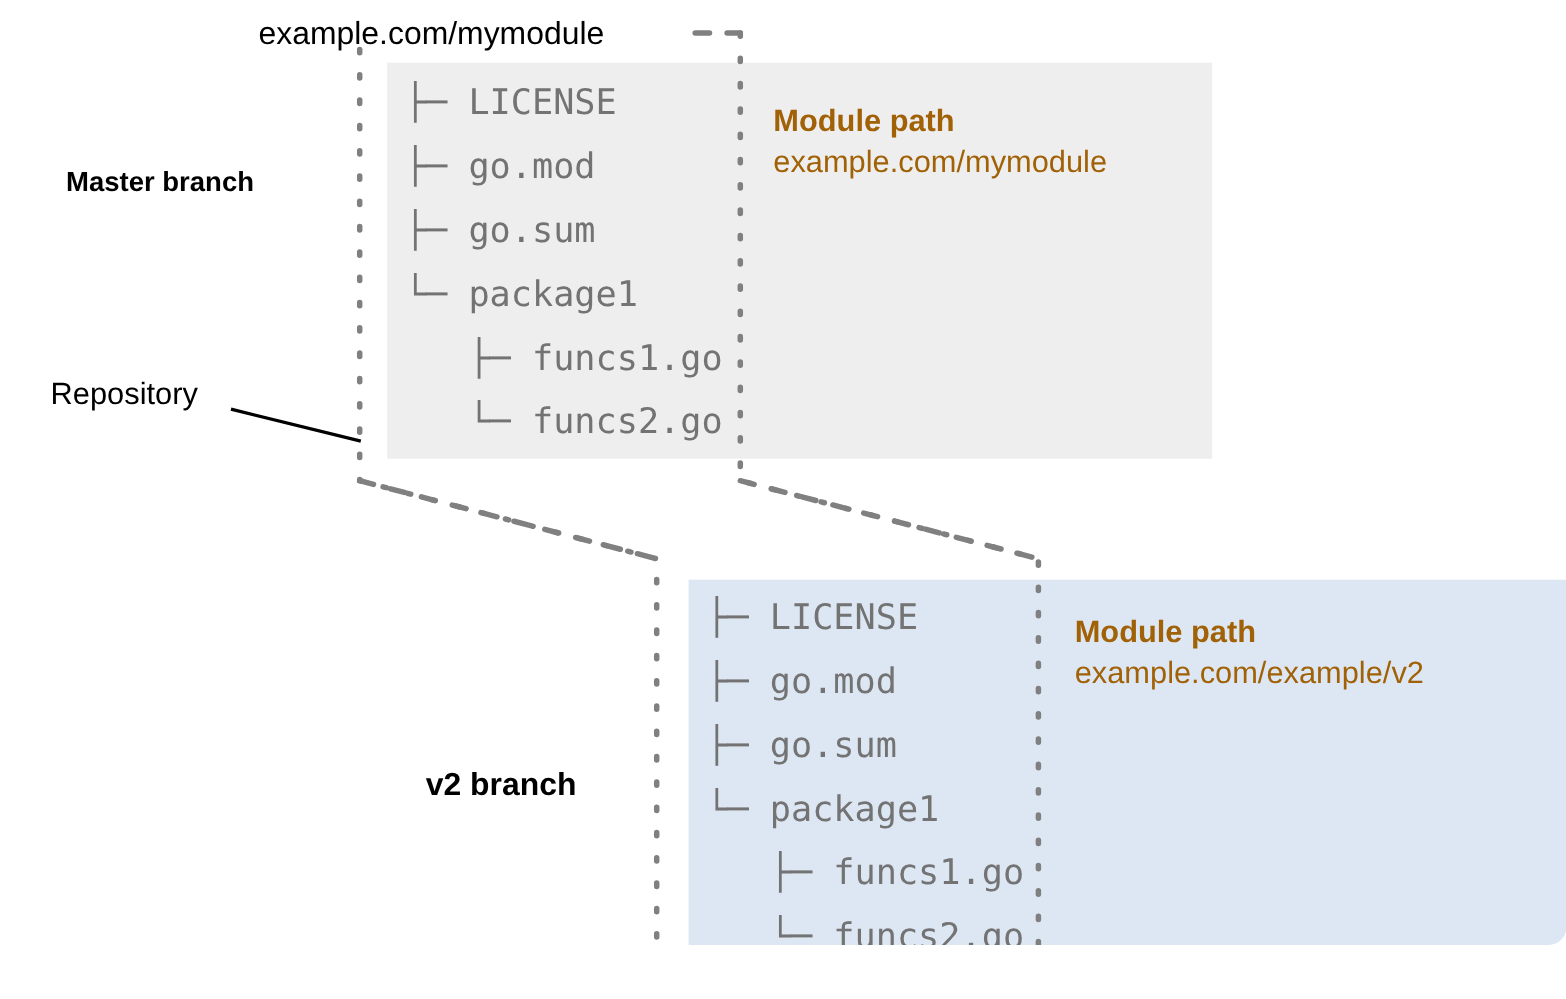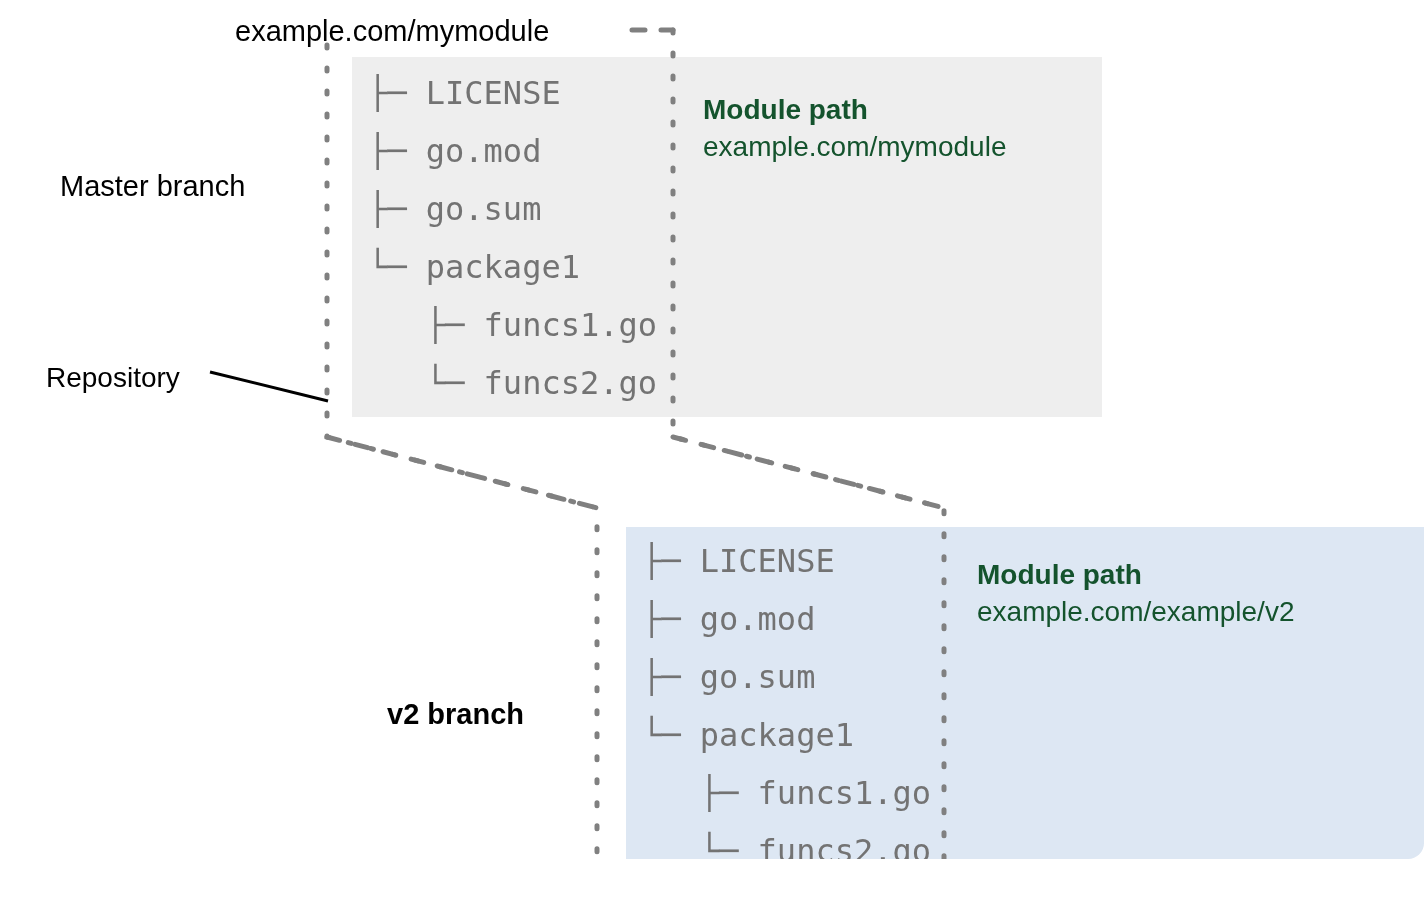--- a/index.html
+++ b/index.html
@@ -49,21 +49,21 @@
     color: #737373;
     white-space: pre;
     letter-spacing: 0px;
   }
   #master-tree { left: 368px; top: 64px; }
   #v2-tree     { left: 642px; top: 532px; }
 
   
   .callout {
     position: absolute;
-    color: #14532d;
+    color: #a16207;
   }
   .callout .callout-title {
     font-size: 28px;
     font-weight: bold;
     line-height: 36px;
     display: block;
   }
   .callout .callout-value {
     font-size: 28px;
     font-weight: normal;
@@ -80,38 +80,37 @@
     white-space: nowrap;
   }
   #top-module-label {
     left: 235px;
     top: 13px;
     font-size: 29px;
     line-height: 36px;
   }
   #master-branch-label {
     left: 60px;
-    top: 168px;
-    font-size: 29px;
-    font-weight: normal;
+    top: 148px;
+    font-size: 25px;
+    font-weight: bold;
     line-height: 36px;
   }
   #v2-branch-label {
     left: 387px;
     top: 696px;
     font-size: 29px;
     font-weight: bold;
     line-height: 36px;
   }
   #repository-label {
     left: 46px;
     top: 340px;
     font-size: 28px;
     line-height: 36px;
-    margin-top: 20px;
   }
 
   
   #overlay {
     position: absolute;
     left: 0;
     top: 0;
     width: 1424px;
     height: 908px;
     pointer-events: none;

